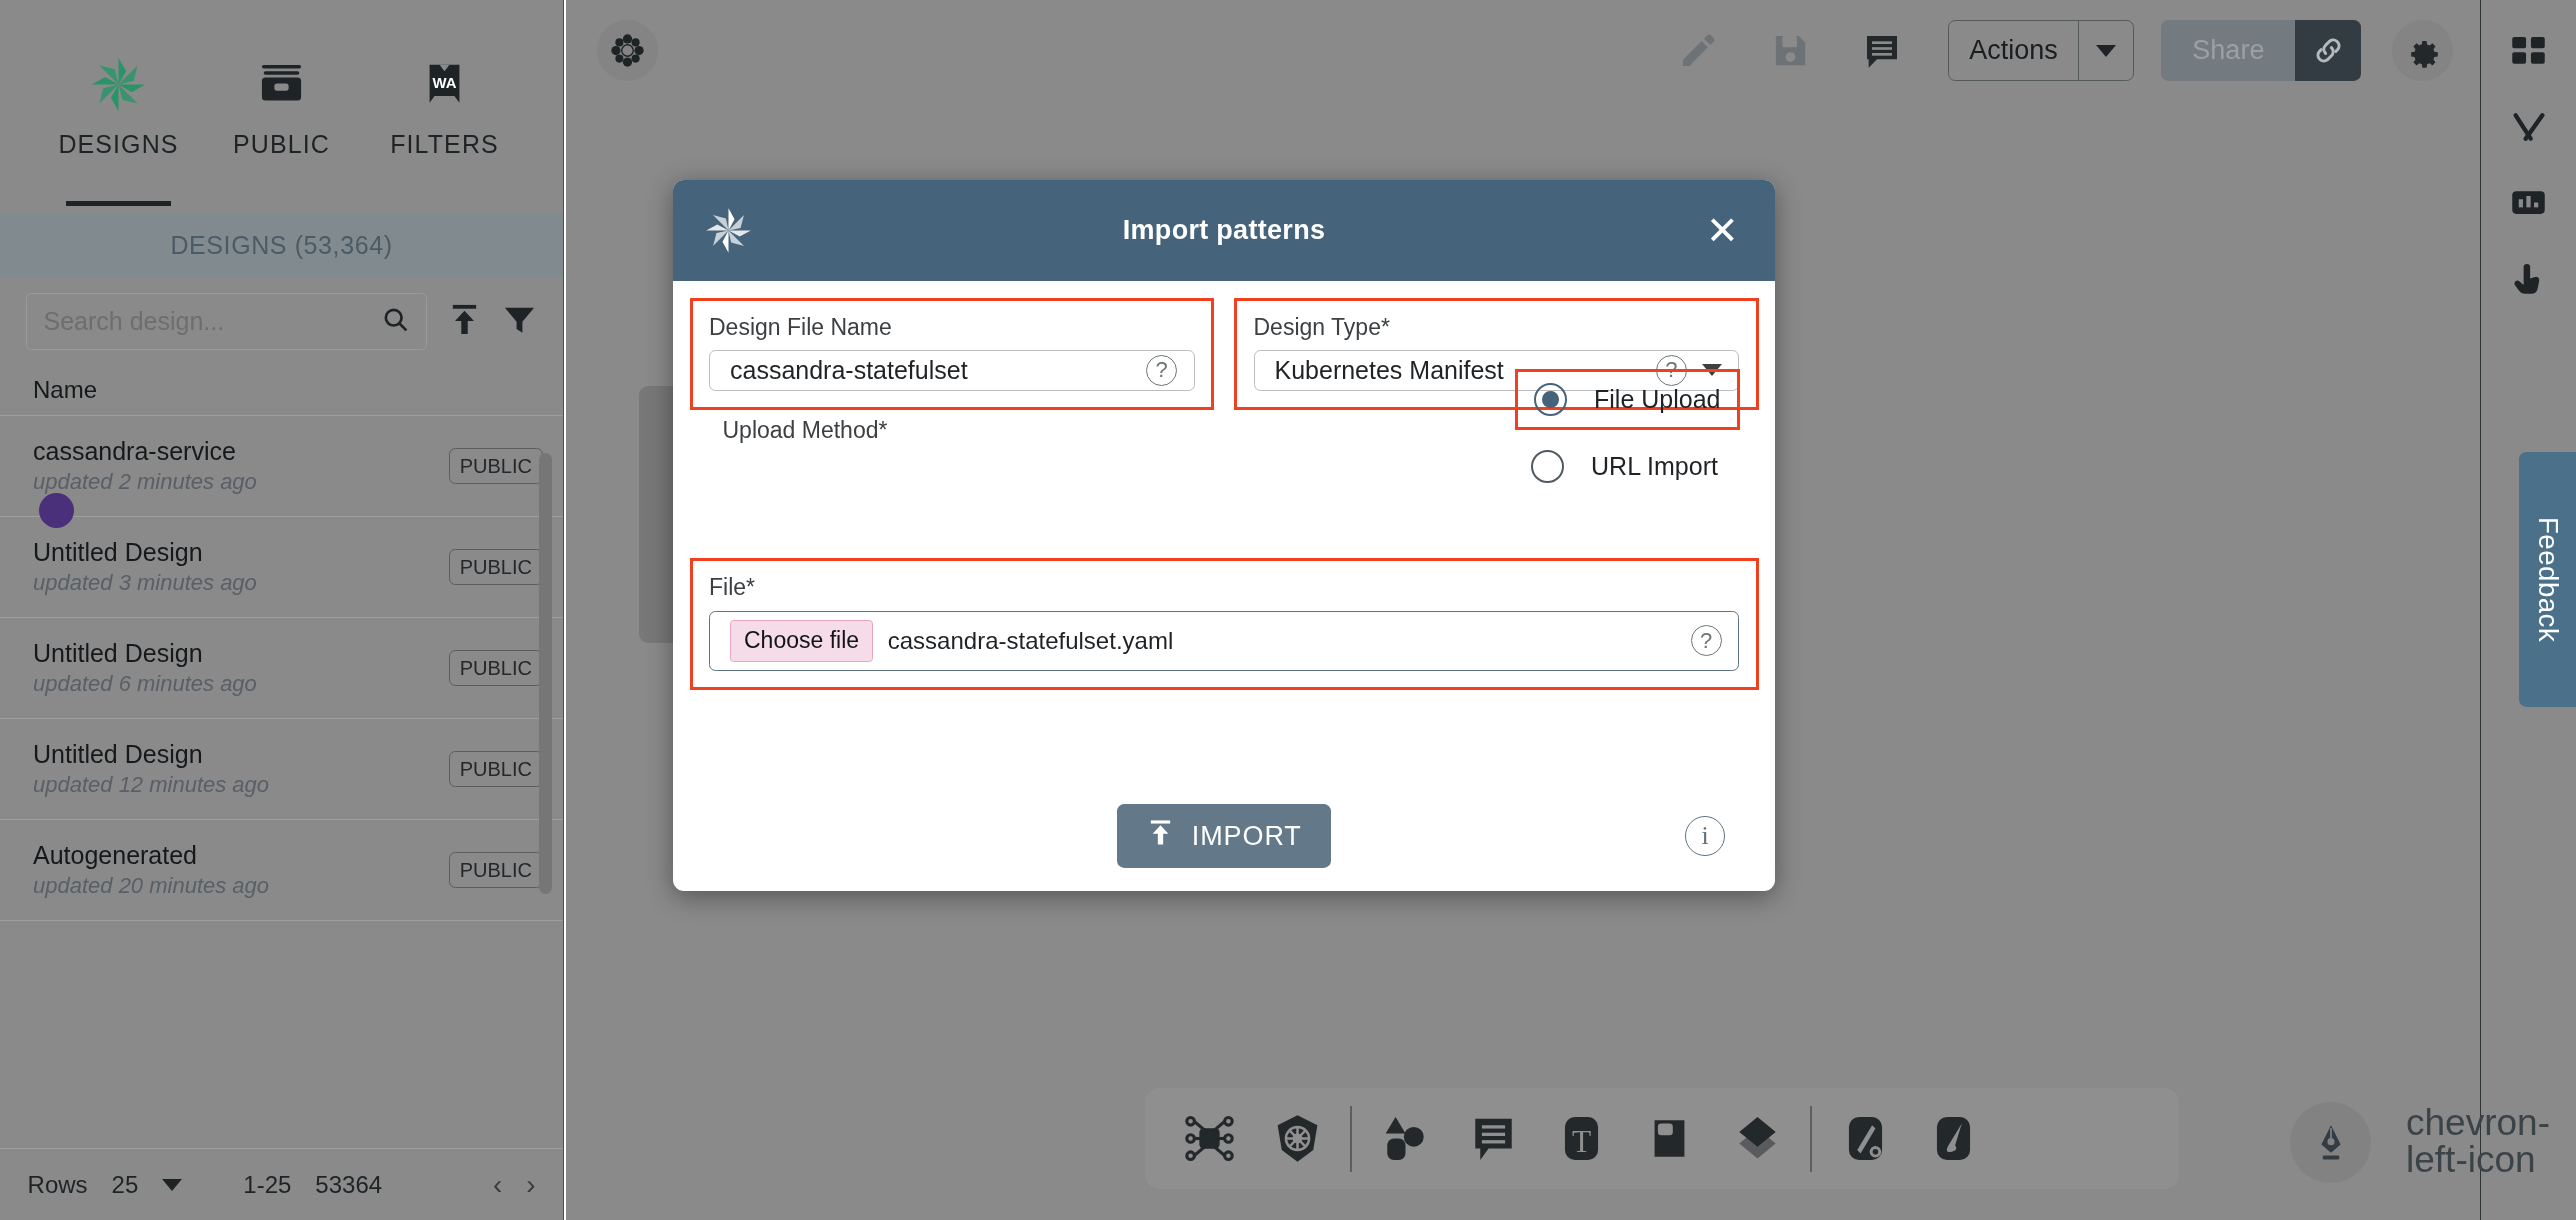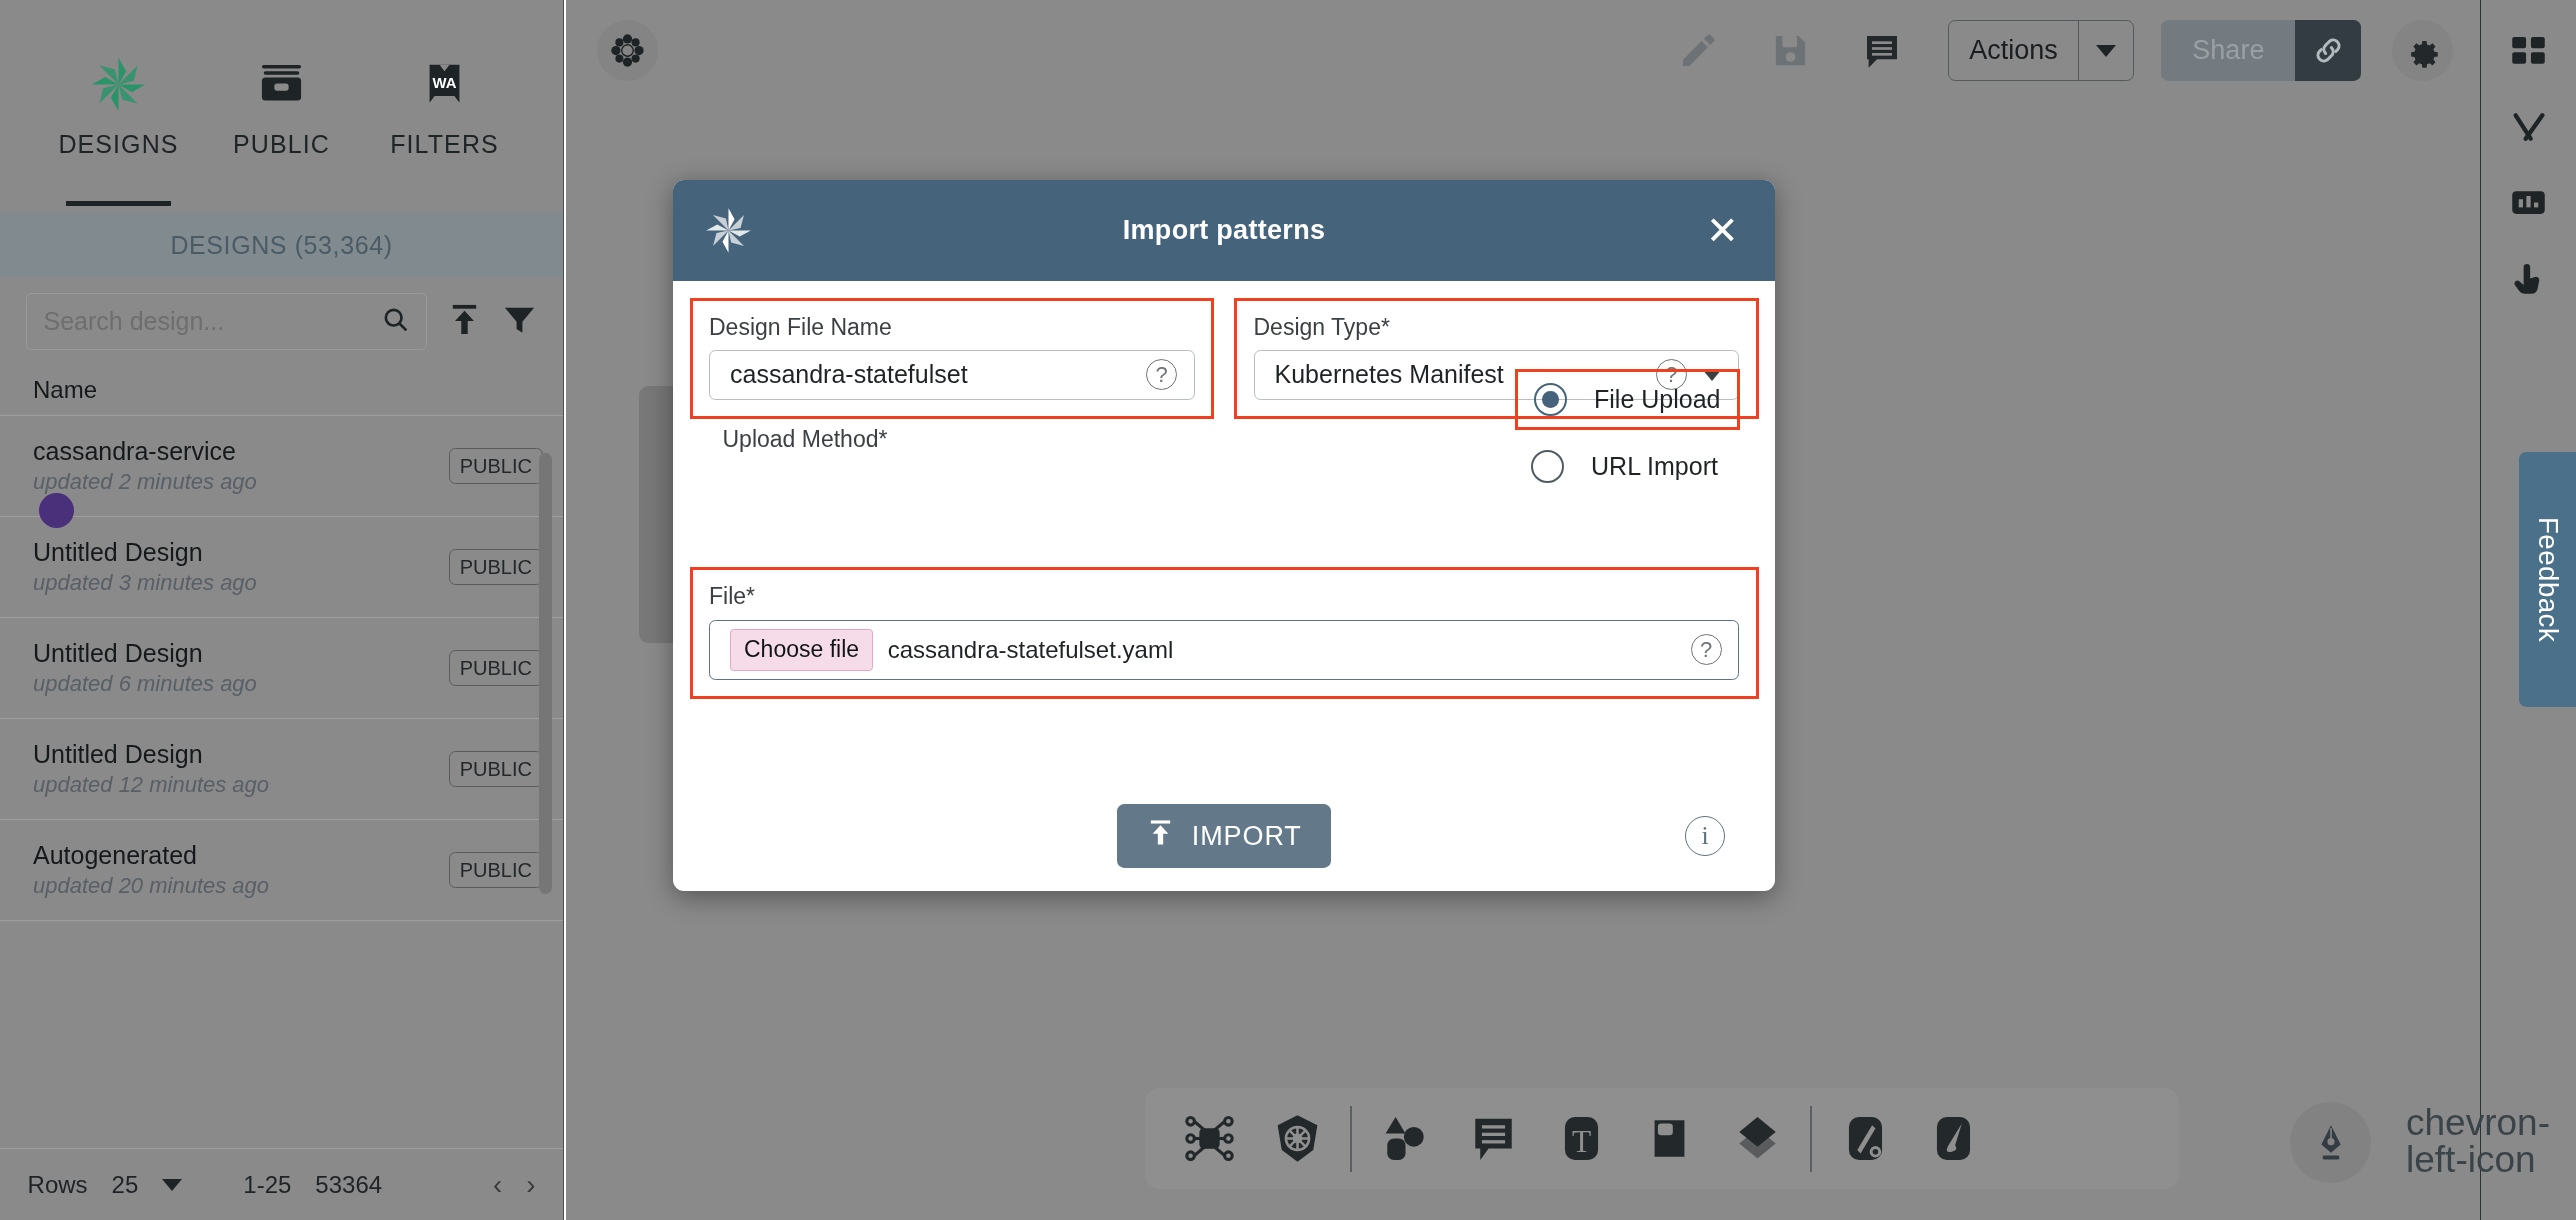--- a/index.html
+++ b/index.html
@@ -226,21 +226,21 @@
     line-height:1; width:50px; text-align:center; z-index:2;
   }
   #modal-body { padding: 16.5px 16.5px 0 16.5px; flex:1; position:relative; }
 
   .hl { border: 3.7px solid #f0401f; }
 
   .field-block { padding: 13px 16.5px 16.5px 16.5px; }
   .field-label { font-size: 23px; color: #3c4043; margin-bottom: 9.2px; }
   .req { color:#3c4043; }
   .input-shell {
-    height: 50px; border: 0.9px solid #b9bdc0; border-radius: 6.4px;
+    height: 41px; border: 0.9px solid #b9bdc0; border-radius: 6.4px;
     display: flex; align-items: center; padding: 0 16.5px 0 20px;
     background: #ffffff;
   }
   .input-shell .val { flex:1; font-size: 25px; color: #1f2326; }
   .qmark {
     width: 31px; height: 31px; border-radius:50%;
     border: 1.8px solid #6f7477; color:#6f7477;
     font-size: 22px; display:flex;align-items:center;justify-content:center;
     flex: none;
   }

